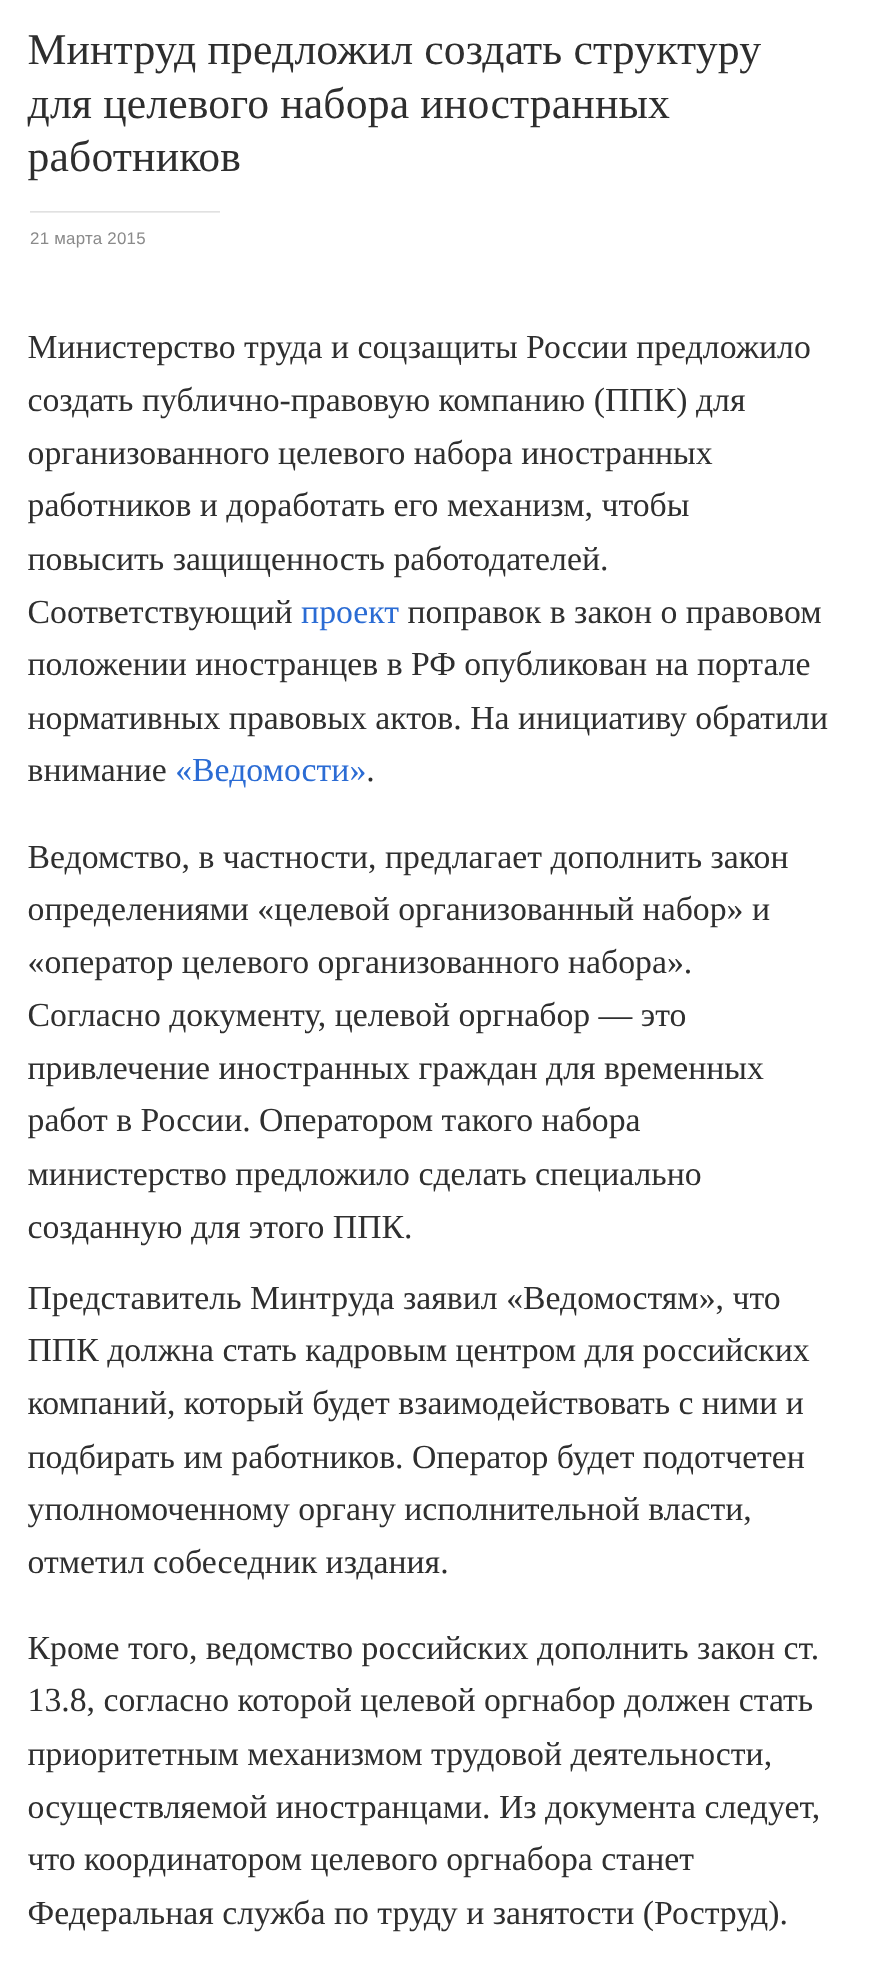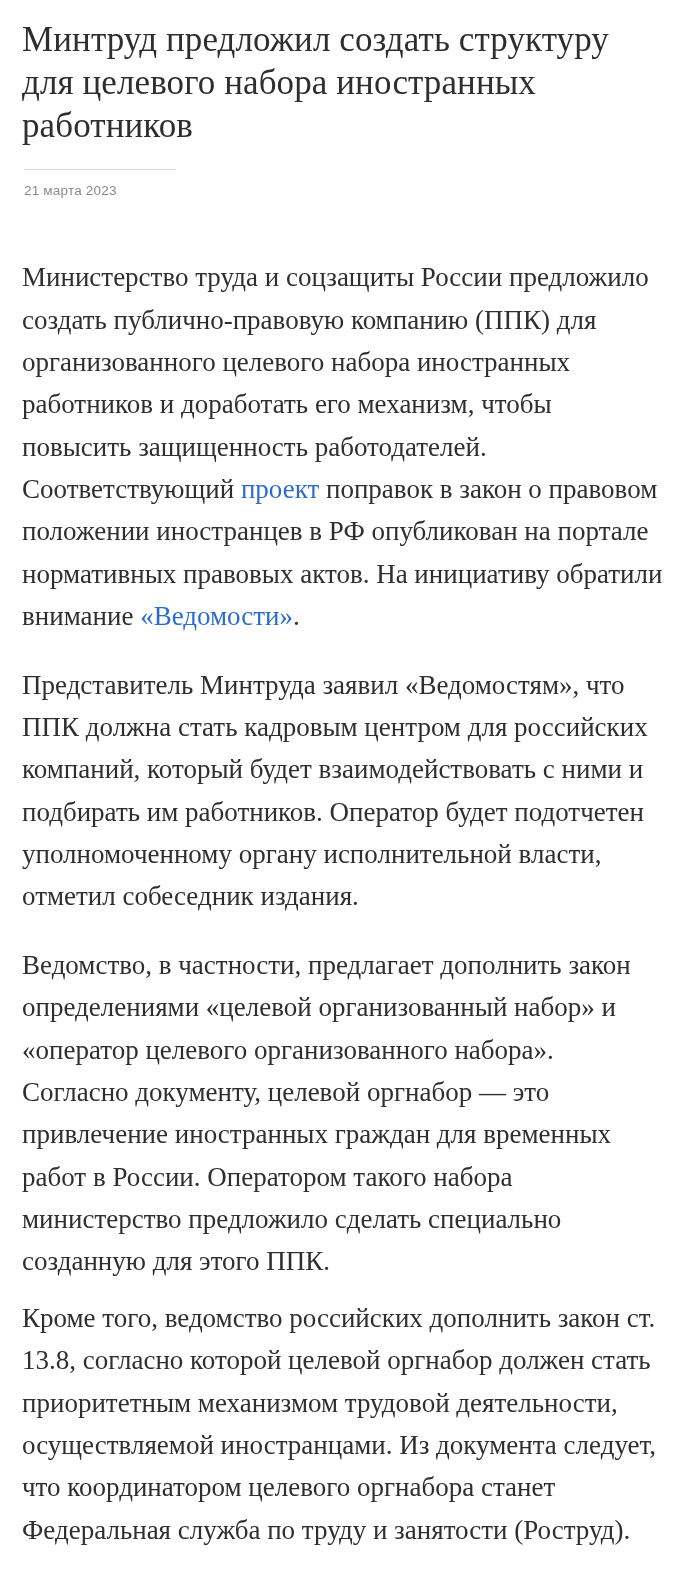--- a/index.html
+++ b/index.html
@@ -64,22 +64,22 @@
 </style>
 </head>
 <body>
 
 <div class="page">
 
   <h1 class="article-title">Минтруд предложил создать структуру для целевого набора иностранных работников</h1>
 
   <div class="title-rule"></div>
 
-  <div class="article-date">21 марта 2023</div>
+  <div class="article-date">21 марта 2015</div>
 
   <div class="article-body">
     <p class="paragraph"><span>Министерство труда и соцзащиты России предложило создать публично-правовую компанию (ППК) для организованного целевого набора иностранных работников и доработать его механизм, чтобы повысить защищенность работодателей. Соответствующий </span><a class="inline-link" href="#" style="color: rgb(43, 108, 212);">проект</a><span> поправок в закон о правовом положении иностранцев в РФ опубликован на портале нормативных правовых актов. На инициативу обратили внимание </span><a class="inline-link" href="#" style="color: rgb(43, 108, 212);">«Ведомости»</a><span>.</span></p>
+    <p class="paragraph tight"><span>Ведомство, в частности, предлагает дополнить закон определениями «целевой организованный набор» и «оператор целевого организованного набора». Согласно документу, целевой оргнабор — это привлечение иностранных граждан для временных работ в России. Оператором такого набора министерство предложило сделать специально созданную для этого ППК.</span></p>
     <p class="paragraph"><span>Представитель Минтруда заявил «Ведомостям», что ППК должна стать кадровым центром для российских компаний, который будет взаимодействовать с ними и подбирать им работников. Оператор будет подотчетен уполномоченному органу исполнительной власти, отметил собеседник издания.</span></p>
-    <p class="paragraph tight"><span>Ведомство, в частности, предлагает дополнить закон определениями «целевой организованный набор» и «оператор целевого организованного набора». Согласно документу, целевой оргнабор — это привлечение иностранных граждан для временных работ в России. Оператором такого набора министерство предложило сделать специально созданную для этого ППК.</span></p>
     <p class="paragraph"><span>Кроме того, ведомство российских дополнить закон ст. 13.8, согласно которой целевой оргнабор должен стать приоритетным механизмом трудовой деятельности, осуществляемой иностранцами. Из документа следует, что координатором целевого оргнабора станет Федеральная служба по труду и занятости (Роструд).</span></p>
   </div>
 
 </div>
 
 </body></html>

